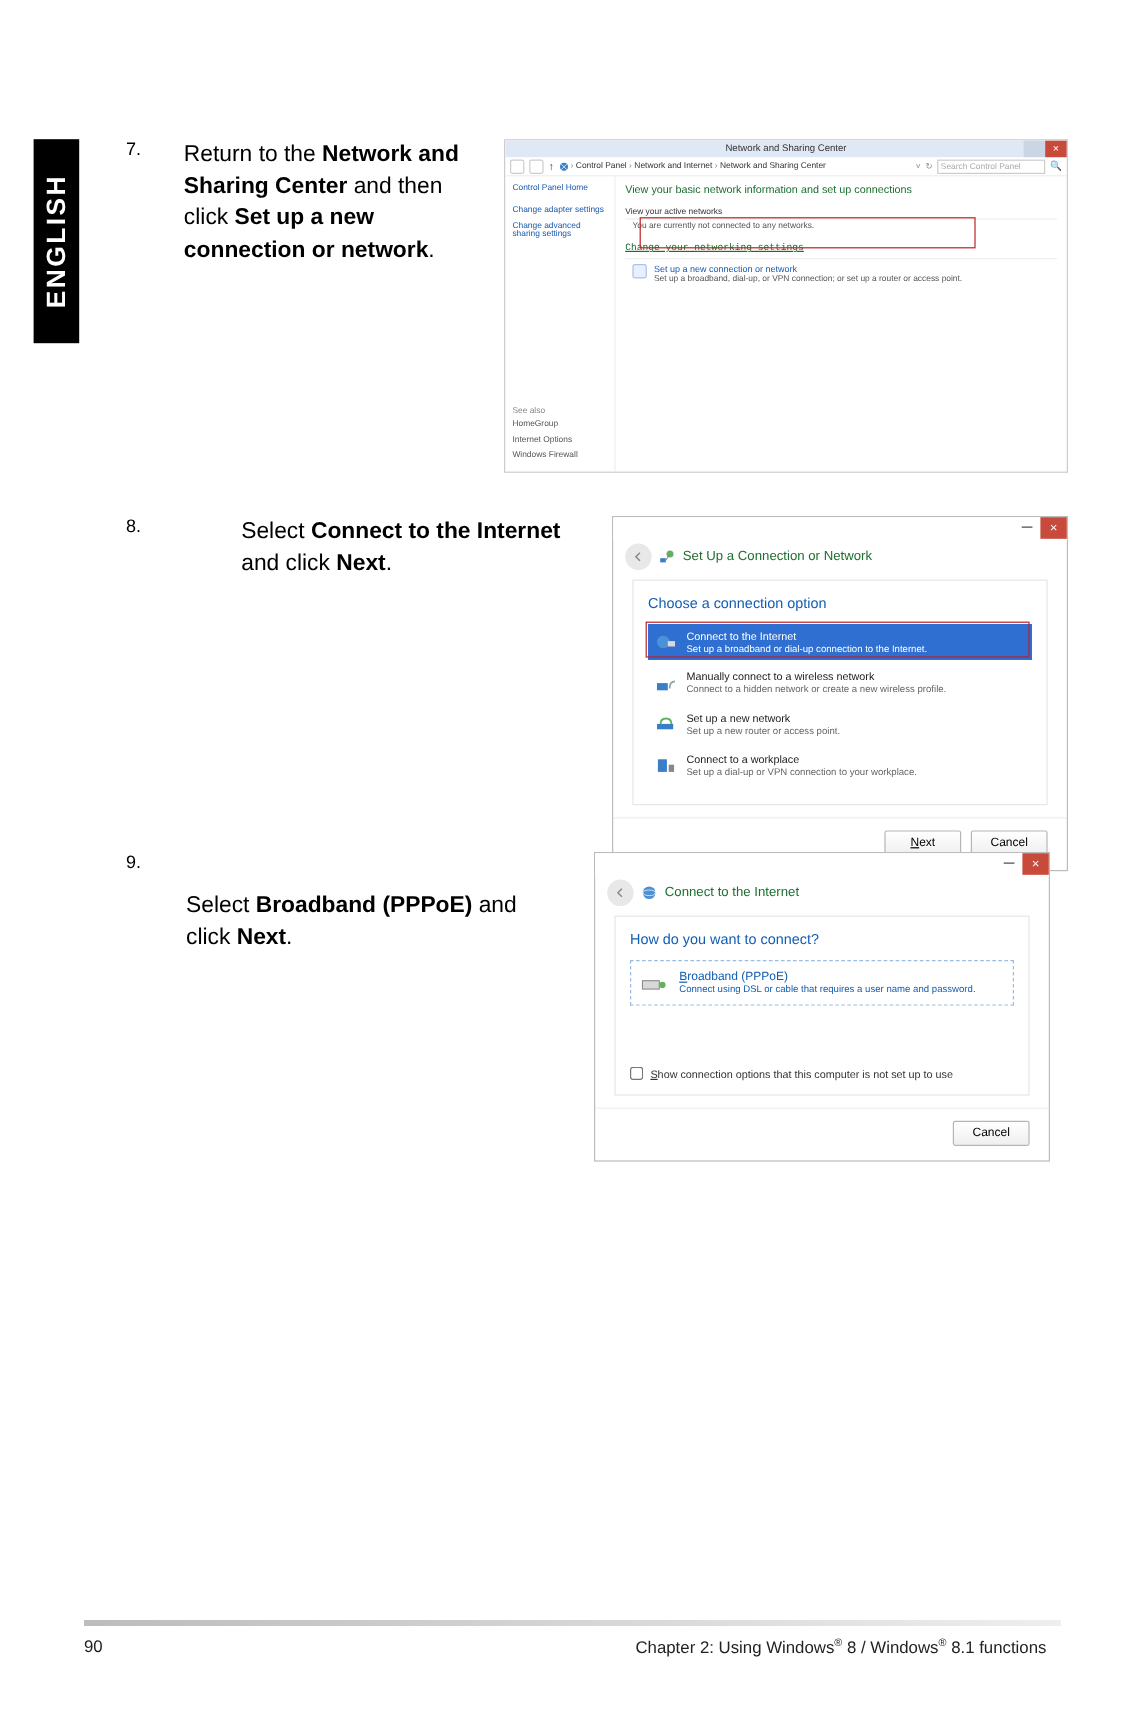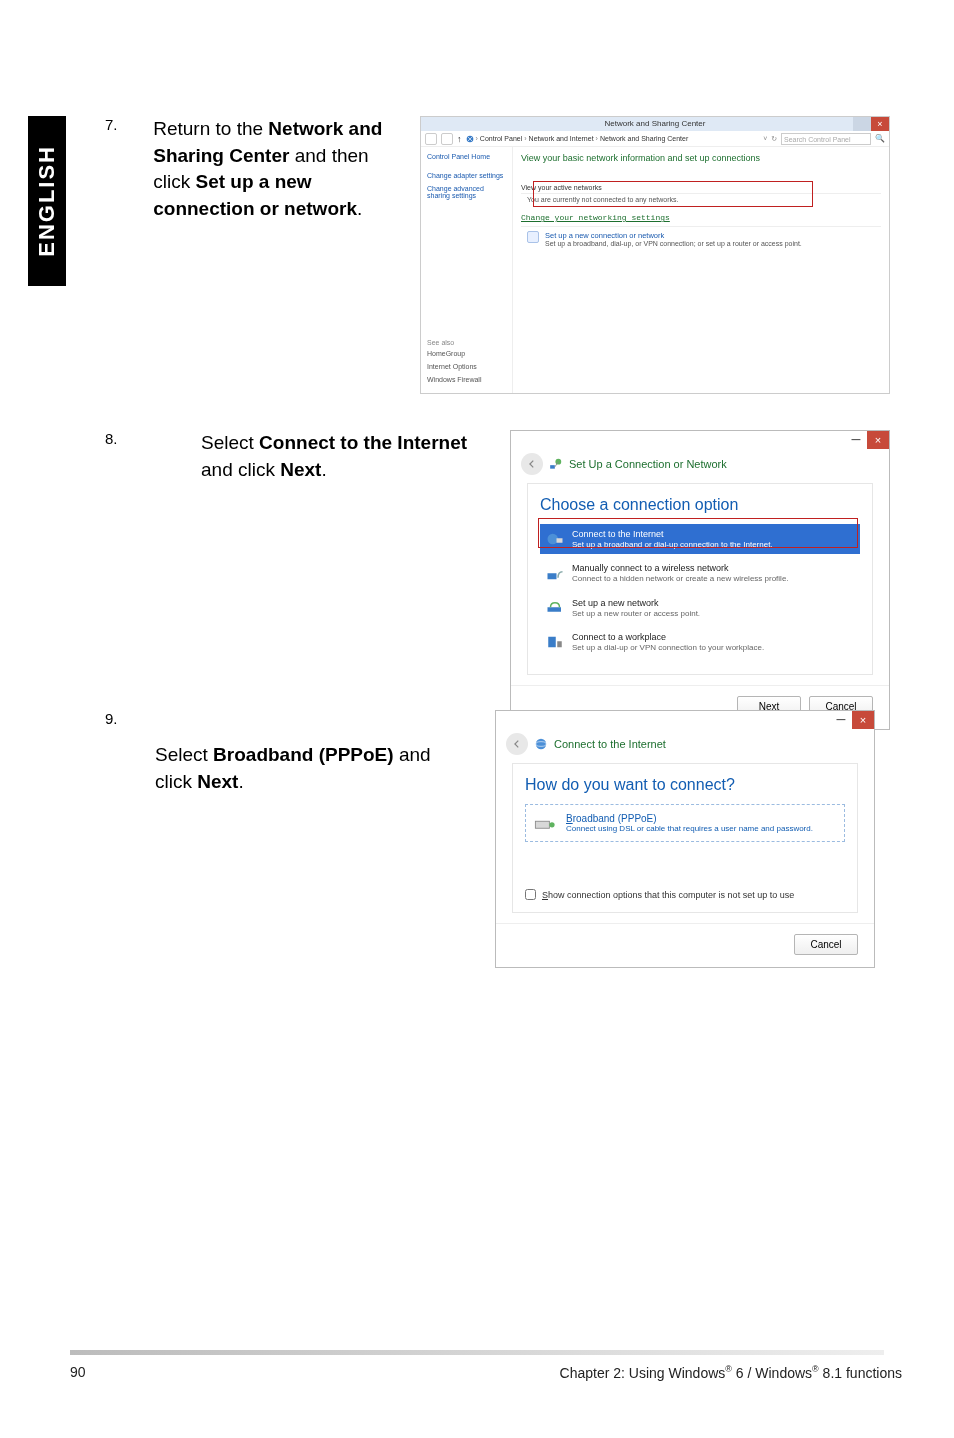--- a/index.html
+++ b/index.html
@@ -33,21 +33,21 @@
   .win7 .addrbar { height: 16px; border-bottom: 1px solid #eee; display: flex; align-items: center; padding: 0 4px; gap: 4px; }
   .win7 .addrbar .navicon { width: 12px; height: 12px; border: 1px solid #ccc; border-radius: 2px; }
   .win7 .addrbar .crumbs { flex: 1; font-size: 7px; display: flex; align-items: center; gap: 2px; }
   .win7 .addrbar .crumbs svg { width: 8px; height: 8px; }
   .win7 .addrbar .search { width: 90px; height: 12px; border: 1px solid #ccc; font-size: 7px; color: #aaa; padding-left: 2px; line-height: 12px; }
   .win7 .body { display: flex; height: calc(100% - 30px); }
   .win7 .side { width: 92px; border-right: 1px solid #eee; padding: 6px 6px; color: #1a5aaf; font-size: 7px; }
   .win7 .side a { display: block; margin-bottom: 6px; }
   .win7 .side .seealso { position: absolute; bottom: 4px; left: 6px; color: #555; }
   .win7 .main { flex: 1; padding: 6px 8px; }
-  .win7 .main .h1 { color: #1d6f2f; font-size: 9px; margin-bottom: 21px; }
+  .win7 .main .h1 { color: #1d6f2f; font-size: 9px; margin-bottom: 10px; }
   .win7 .main .sub { color: #333; font-size: 7px; margin-bottom: 2px; }
   .win7 .main .muted { color: #555; font-size: 7px; margin-bottom: 10px; margin-left: 6px; }
   .win7 .main .chg { color: #1d6f2f; font-size: 8px; text-decoration: underline; margin-bottom: 4px; font-family: Liberation Mono, monospace; }
   .win7 .main .optrow { display: flex; align-items: flex-start; gap: 6px; margin: 4px 0 8px 6px; }
   .win7 .main .optrow .ico { width: 12px; height: 12px; background: #e8f0ff; border: 1px solid #a9c2e8; border-radius: 2px; flex-shrink: 0; }
   .win7 .main .optrow .ico.yel { background: #fff4d6; border-color: #e2c878; }
   .win7 .main .optrow .txt .lnk { color: #1a5aaf; font-size: 7.5px; }
   .win7 .main .optrow .txt .desc { color: #555; font-size: 7px; }
   .win7 .red { position: absolute; left: 112px; top: 64px; width: 280px; height: 26px; border: 1.5px solid #c02020; }
   .win7 .glyph { width: 10px; height: 10px; fill: #2a6fb5; }
@@ -55,21 +55,21 @@
   
   .wiz { width: 380px; border: 1px solid #bbb; background: #fff; position: relative; font-size: 9px; }
   .wiz .tb { height: 20px; background: #fff; position: relative; }
   .wiz .tb .close { position: absolute; right: 0; top: 0; width: 22px; height: 18px; background: #c74a3a; color: #fff; text-align: center; line-height: 18px; font-size: 11px; }
   .wiz .tb .min { position: absolute; right: 22px; top: 0; width: 22px; height: 18px; color: #555; text-align: center; line-height: 16px; font-size: 16px; }
   .wiz .crumb { display: flex; align-items: center; gap: 6px; padding: 2px 10px 8px 10px; color: #1d6f2f; font-size: 11px; }
   .wiz .crumb .back { width: 22px; height: 22px; border-radius: 50%; background: #e8e8e8; display: flex; align-items: center; justify-content: center; }
   .wiz .crumb .back svg { width: 10px; height: 10px; fill: #888; }
   .wiz .crumb .connico { width: 14px; height: 14px; }
   .wiz .panel { margin: 0 16px 10px 16px; border: 1px solid #e6e6e6; padding: 12px; }
-  .wiz .panel .h { color: #125db2; font-size: 16px; margin-bottom: 10px; }
+  .wiz .panel .h { color: #125db2; font-size: 12px; margin-bottom: 10px; }
   .wiz .opt { display: flex; align-items: center; gap: 8px; padding: 5px 6px; margin: 4px 0; }
   .wiz .opt .oi { width: 18px; height: 14px; flex-shrink: 0; }
   .wiz .opt .ot { line-height: 1.2; }
   .wiz .opt .ot .t1 { font-size: 9px; color: #222; }
   .wiz .opt .ot .t2 { font-size: 8px; color: #666; }
   .wiz .opt.sel { background: #2f6fd1; color: #fff; }
   .wiz .opt.sel .ot .t1, .wiz .opt.sel .ot .t2 { color: #fff; }
   .wiz .btnrow { display: flex; justify-content: flex-end; gap: 8px; padding: 10px 16px 12px 16px; border-top: 1px solid #eee; }
   .wiz .btn { min-width: 64px; height: 21px; border: 1px solid #b5b5b5; background: linear-gradient(#fff, #efefef); font-size: 10px; text-align: center; line-height: 19px; border-radius: 2px; }
   .wiz .btn .u { text-decoration: underline; }
@@ -78,21 +78,21 @@
   
   .wiz9 .panel { min-height: 150px; display: flex; flex-direction: column; }
   .wiz9 .dashed { border: 1.5px dashed #9bbbe0; padding: 8px; display: flex; gap: 10px; align-items: center; margin-bottom: auto; }
   .wiz9 .dashed .di { width: 22px; height: 14px; }
   .wiz9 .showopt { display: flex; align-items: center; gap: 6px; font-size: 9px; color: #333; margin-top: 20px; }
   .wiz9 .showopt input { width: 11px; height: 11px; }
   .wiz9 .showopt .s { text-decoration: underline; }
 
   
   .footer-line { position: absolute; left: 70px; right: 70px; top: 1350px; height: 5px; background: linear-gradient(to right, #bcbcbc, #eee); }
-  .footer { position: absolute; left: 70px; right: 52px; top: 1364px; display: flex; justify-content: space-between; font-size: 14px; color: #222; }
+  .footer { position: absolute; left: 70px; right: 82px; top: 1364px; display: flex; justify-content: space-between; font-size: 14px; color: #222; }
   .footer sup { font-size: 9px; }
 </style>
 </head>
 <body>
 <div class="page">
 
 <div class="sidetab">
   <span>ENGLISH</span>
 </div>
 
@@ -282,17 +282,17 @@
         <div class="btn">Cancel</div>
       </div>
     </div>
   </div>
 </div>
 
 <div class="footer-line"></div>
 <div class="footer">
   <span>90</span>
   <span>
-    <span>Chapter 2: Using Windows</span><sup>®</sup><span> 6 / Windows</span><sup>®</sup><span> 8.1 functions</span>
+    <span>Chapter 2: Using Windows</span><sup>®</sup><span> 8 / Windows</span><sup>®</sup><span> 8.1 functions</span>
   </span>
 </div>
 
 </div>
 
 </body></html>

